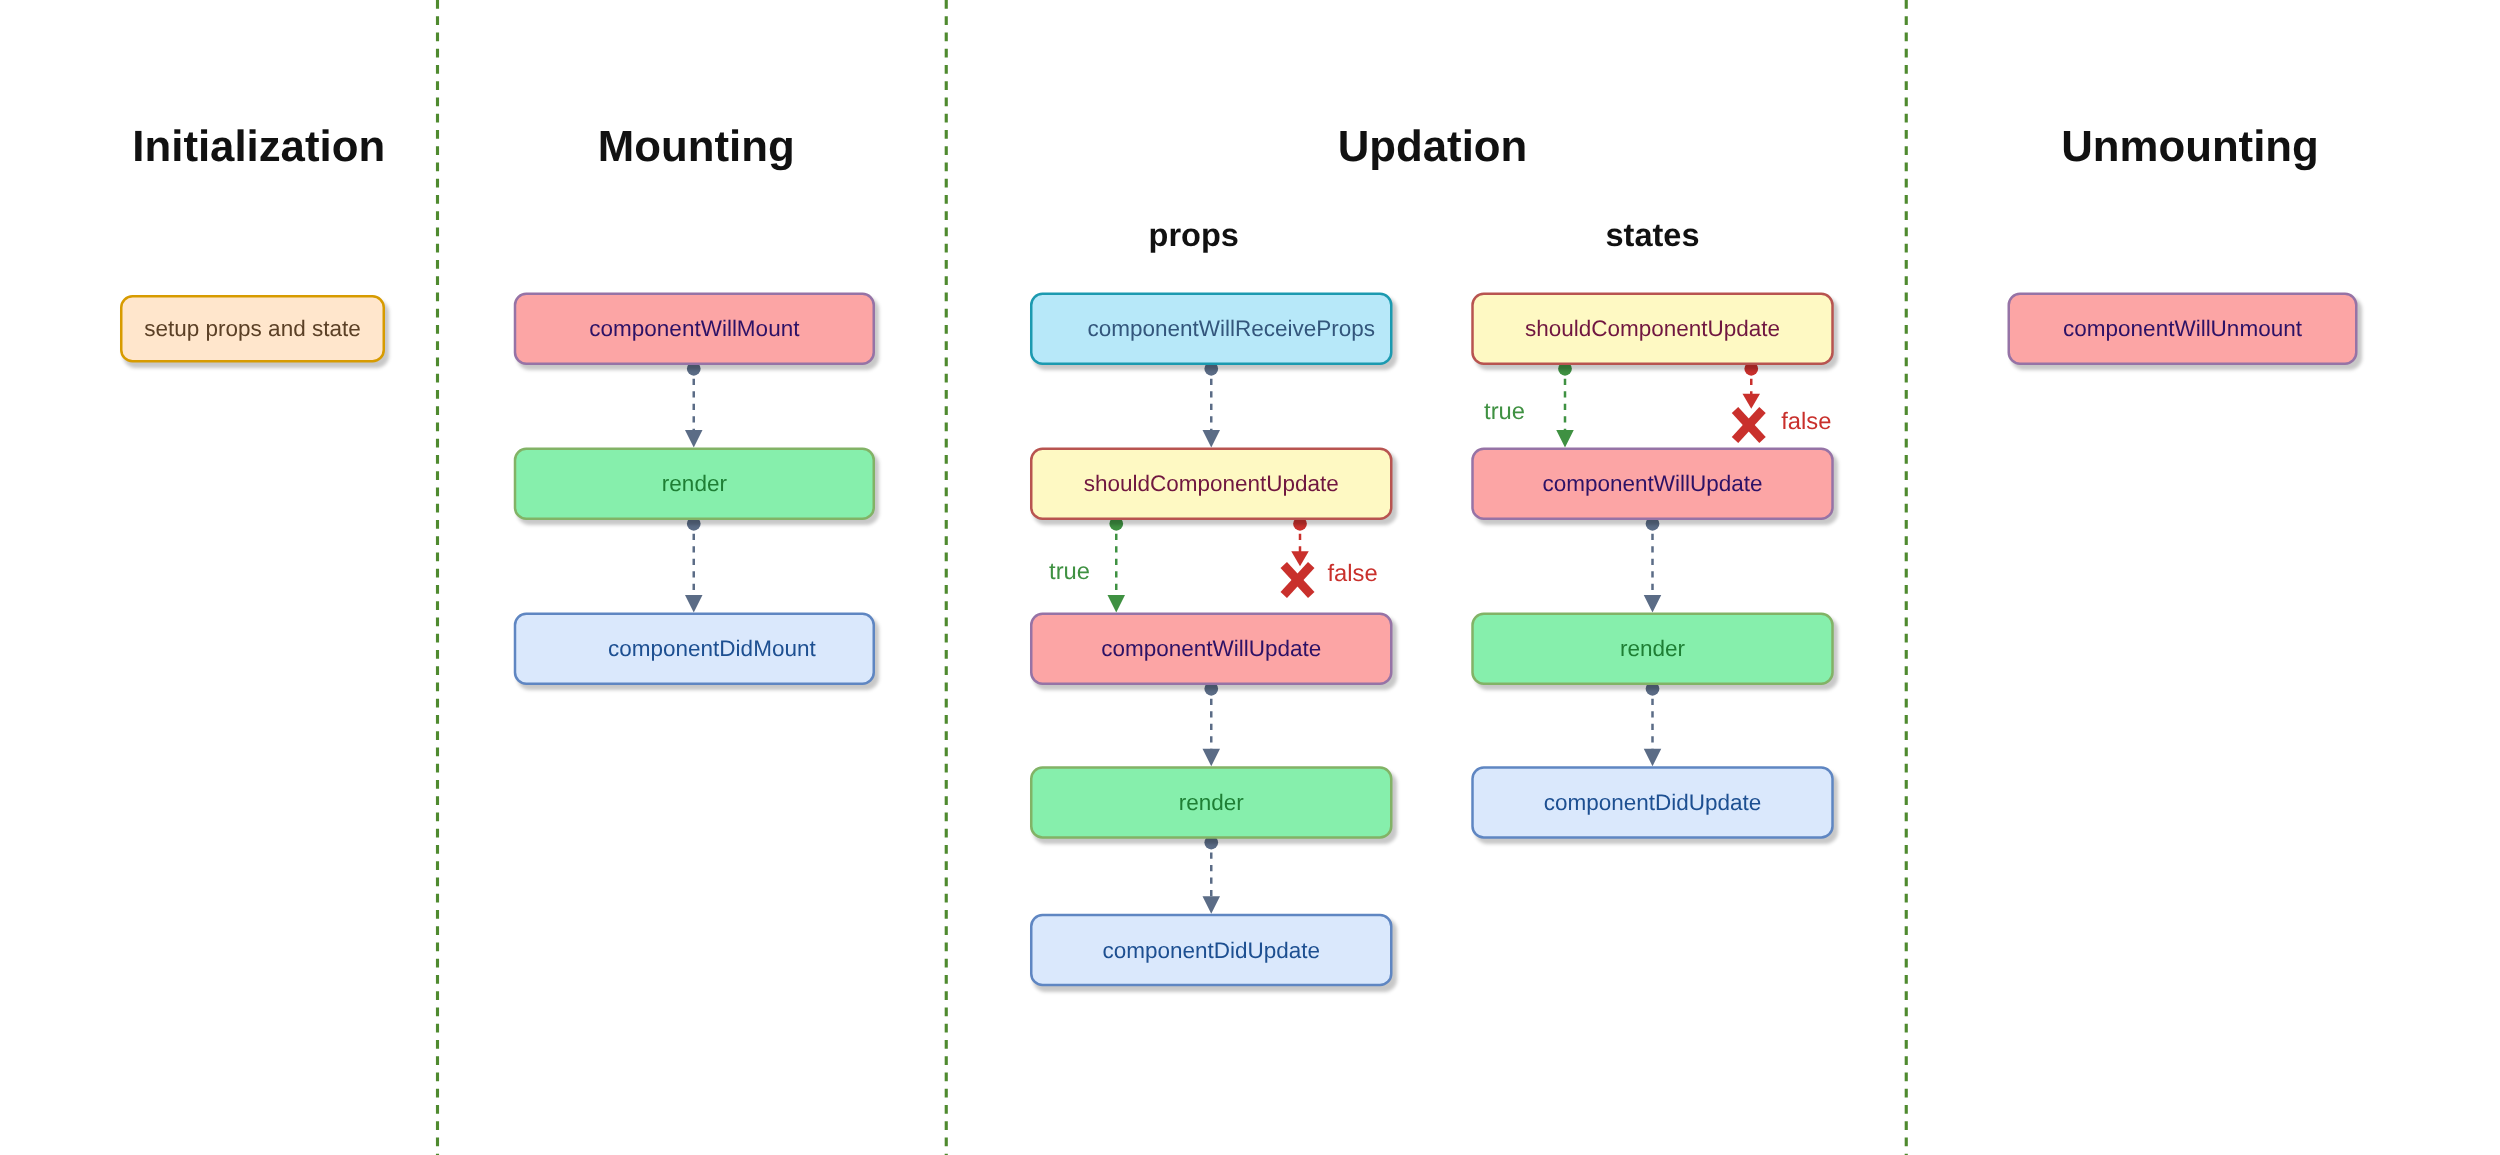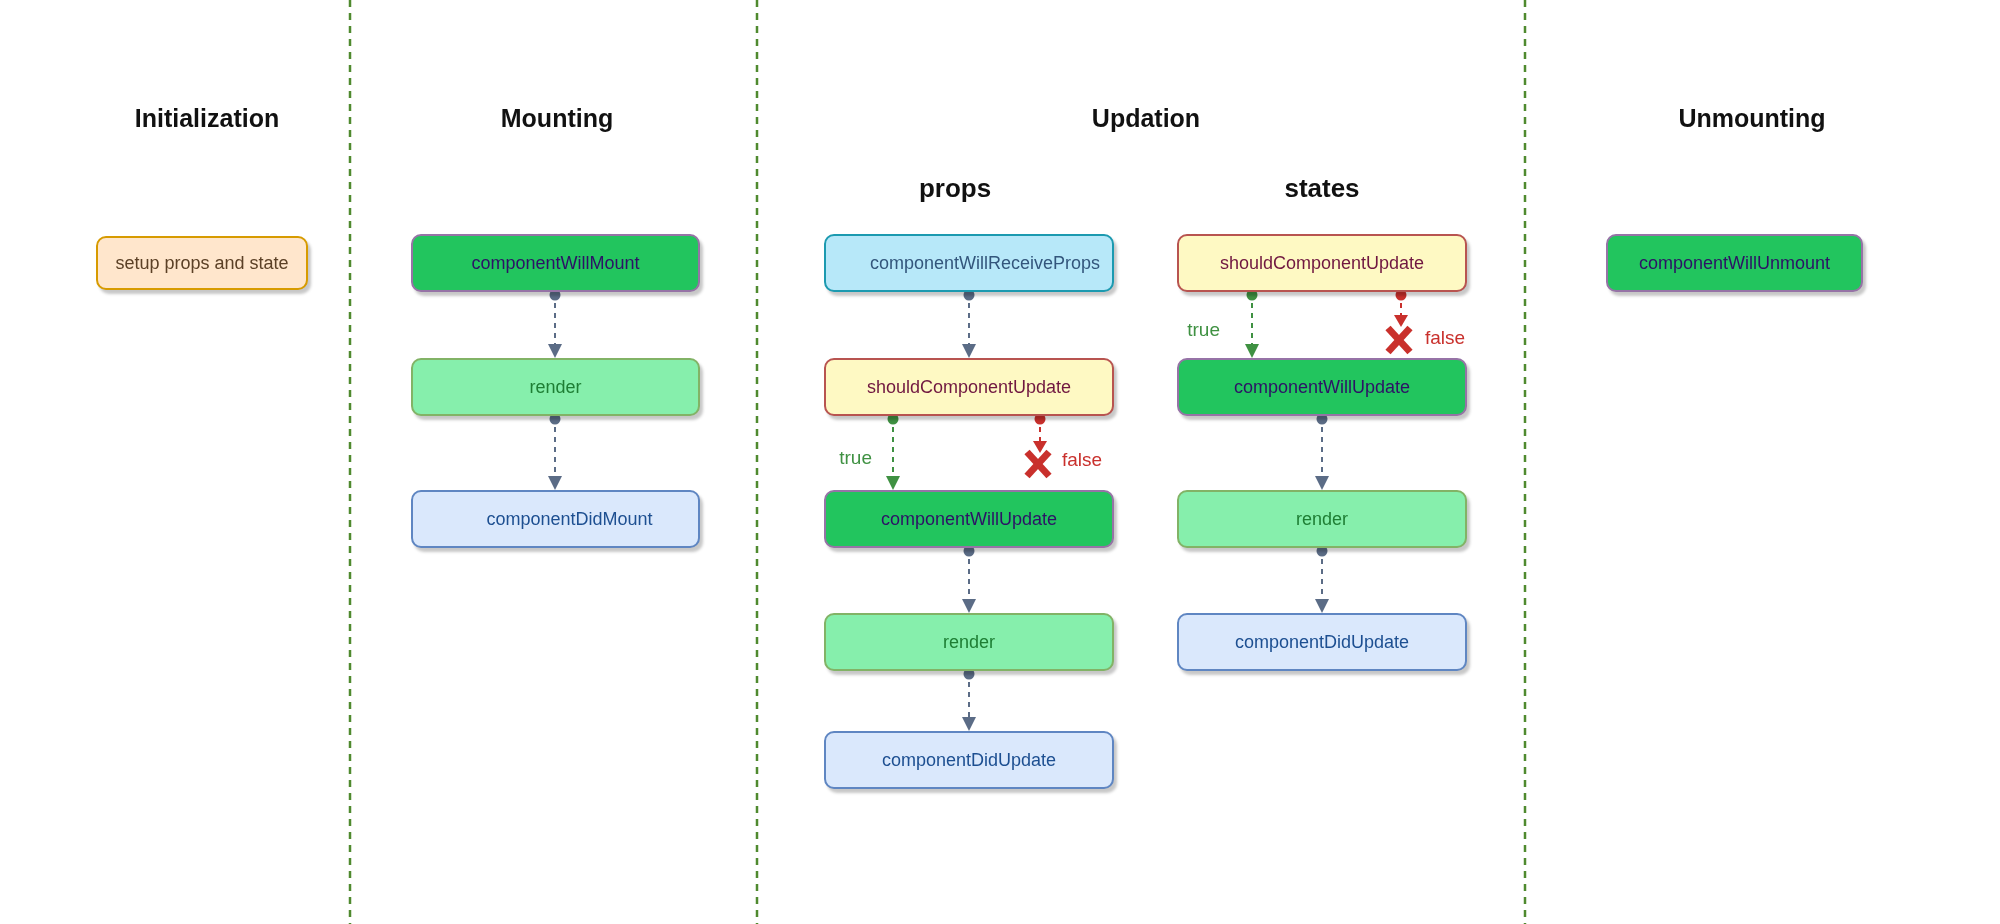--- a/index.html
+++ b/index.html
@@ -8,42 +8,42 @@
     width:2000px;
     height:924px;
     background:#ffffff;
     font-family:"Liberation Sans", sans-serif;
     overflow:hidden;
   }
   .overlay{position:absolute;left:0;top:0;pointer-events:none;}
   .section-title{
     position:absolute;
     top:95px;height:46px;line-height:46px;
-    font-size:25px;font-weight:600;color:#111111;
+    font-size:35px;font-weight:600;color:#111111;
     text-align:center;white-space:nowrap;
   }
   .sub-header{
     position:absolute;
     top:171px;height:34px;line-height:34px;
     font-size:26px;font-weight:600;color:#111111;
     text-align:center;white-space:nowrap;
   }
   .node{
     position:absolute;
     height:58px;
     border-radius:10px;
     border:2px solid #a3a3a3;
     display:flex;align-items:center;justify-content:center;
     font-size:18px;
     white-space:nowrap;
     box-shadow:3px 4px 3px rgba(0,0,0,0.22);
     box-sizing:border-box;
   }
   .node--orange{background:#ffe6cc;border-color:#d79b00;color:#5b4026;}
-  .node--purple{background:#22c55e;border-color:#9673a6;color:#2d1266;}
+  .node--purple{background:#fca5a5;border-color:#9673a6;color:#2d1266;}
   .node--green{background:#86efac;border-color:#82b366;color:#1e7e34;}
   .node--blue{background:#dae8fc;border-color:#5f86c2;color:#1d4f91;}
   .node--cyan{background:#b7e8f9;border-color:#1c9ab0;color:#33567c;padding-left:32px;}
   .node--red{background:#fef9c3;border-color:#b85450;color:#701740;}
 
   .branch-label{
     position:absolute;
     font-size:19px;font-weight:500;
     height:22px;line-height:22px;white-space:nowrap;
   }
@@ -66,21 +66,21 @@
   #b-didmount{left:411px;top:490px;width:289px;padding-left:28px;}
   #b-wrp{left:824px;top:234px;width:290px;}
   #b-p-scu{left:824px;top:358px;width:290px;}
   #b-p-wu{left:824px;top:490px;width:290px;}
   #b-p-render{left:824px;top:613px;width:290px;}
   #b-p-cdu{left:824px;top:731px;width:290px;}
   #b-s-scu{left:1177px;top:234px;width:290px;}
   #b-s-wu{left:1177px;top:358px;width:290px;}
   #b-s-render{left:1177px;top:490px;width:290px;}
   #b-s-cdu{left:1177px;top:613px;width:290px;}
-  #b-willunmount{left:1606px;top:234px;width:257px;}
+  #b-willunmount{left:1606px;top:234px;width:280px;}
 
   
   #lbl-p-true{left:800px;width:72px;text-align:right;top:447px;}
   #lbl-p-false{left:1062px;width:90px;text-align:left;top:449px;}
   #lbl-s-true{left:1148px;width:72px;text-align:right;top:319px;}
   #lbl-s-false{left:1425px;width:90px;text-align:left;top:327px;}
 
   .arrow-slate{stroke:#5b6c86;}
   .arrow-slate-fill{fill:#5b6c86;}
   .arrow-green{stroke:#3f9142;}

